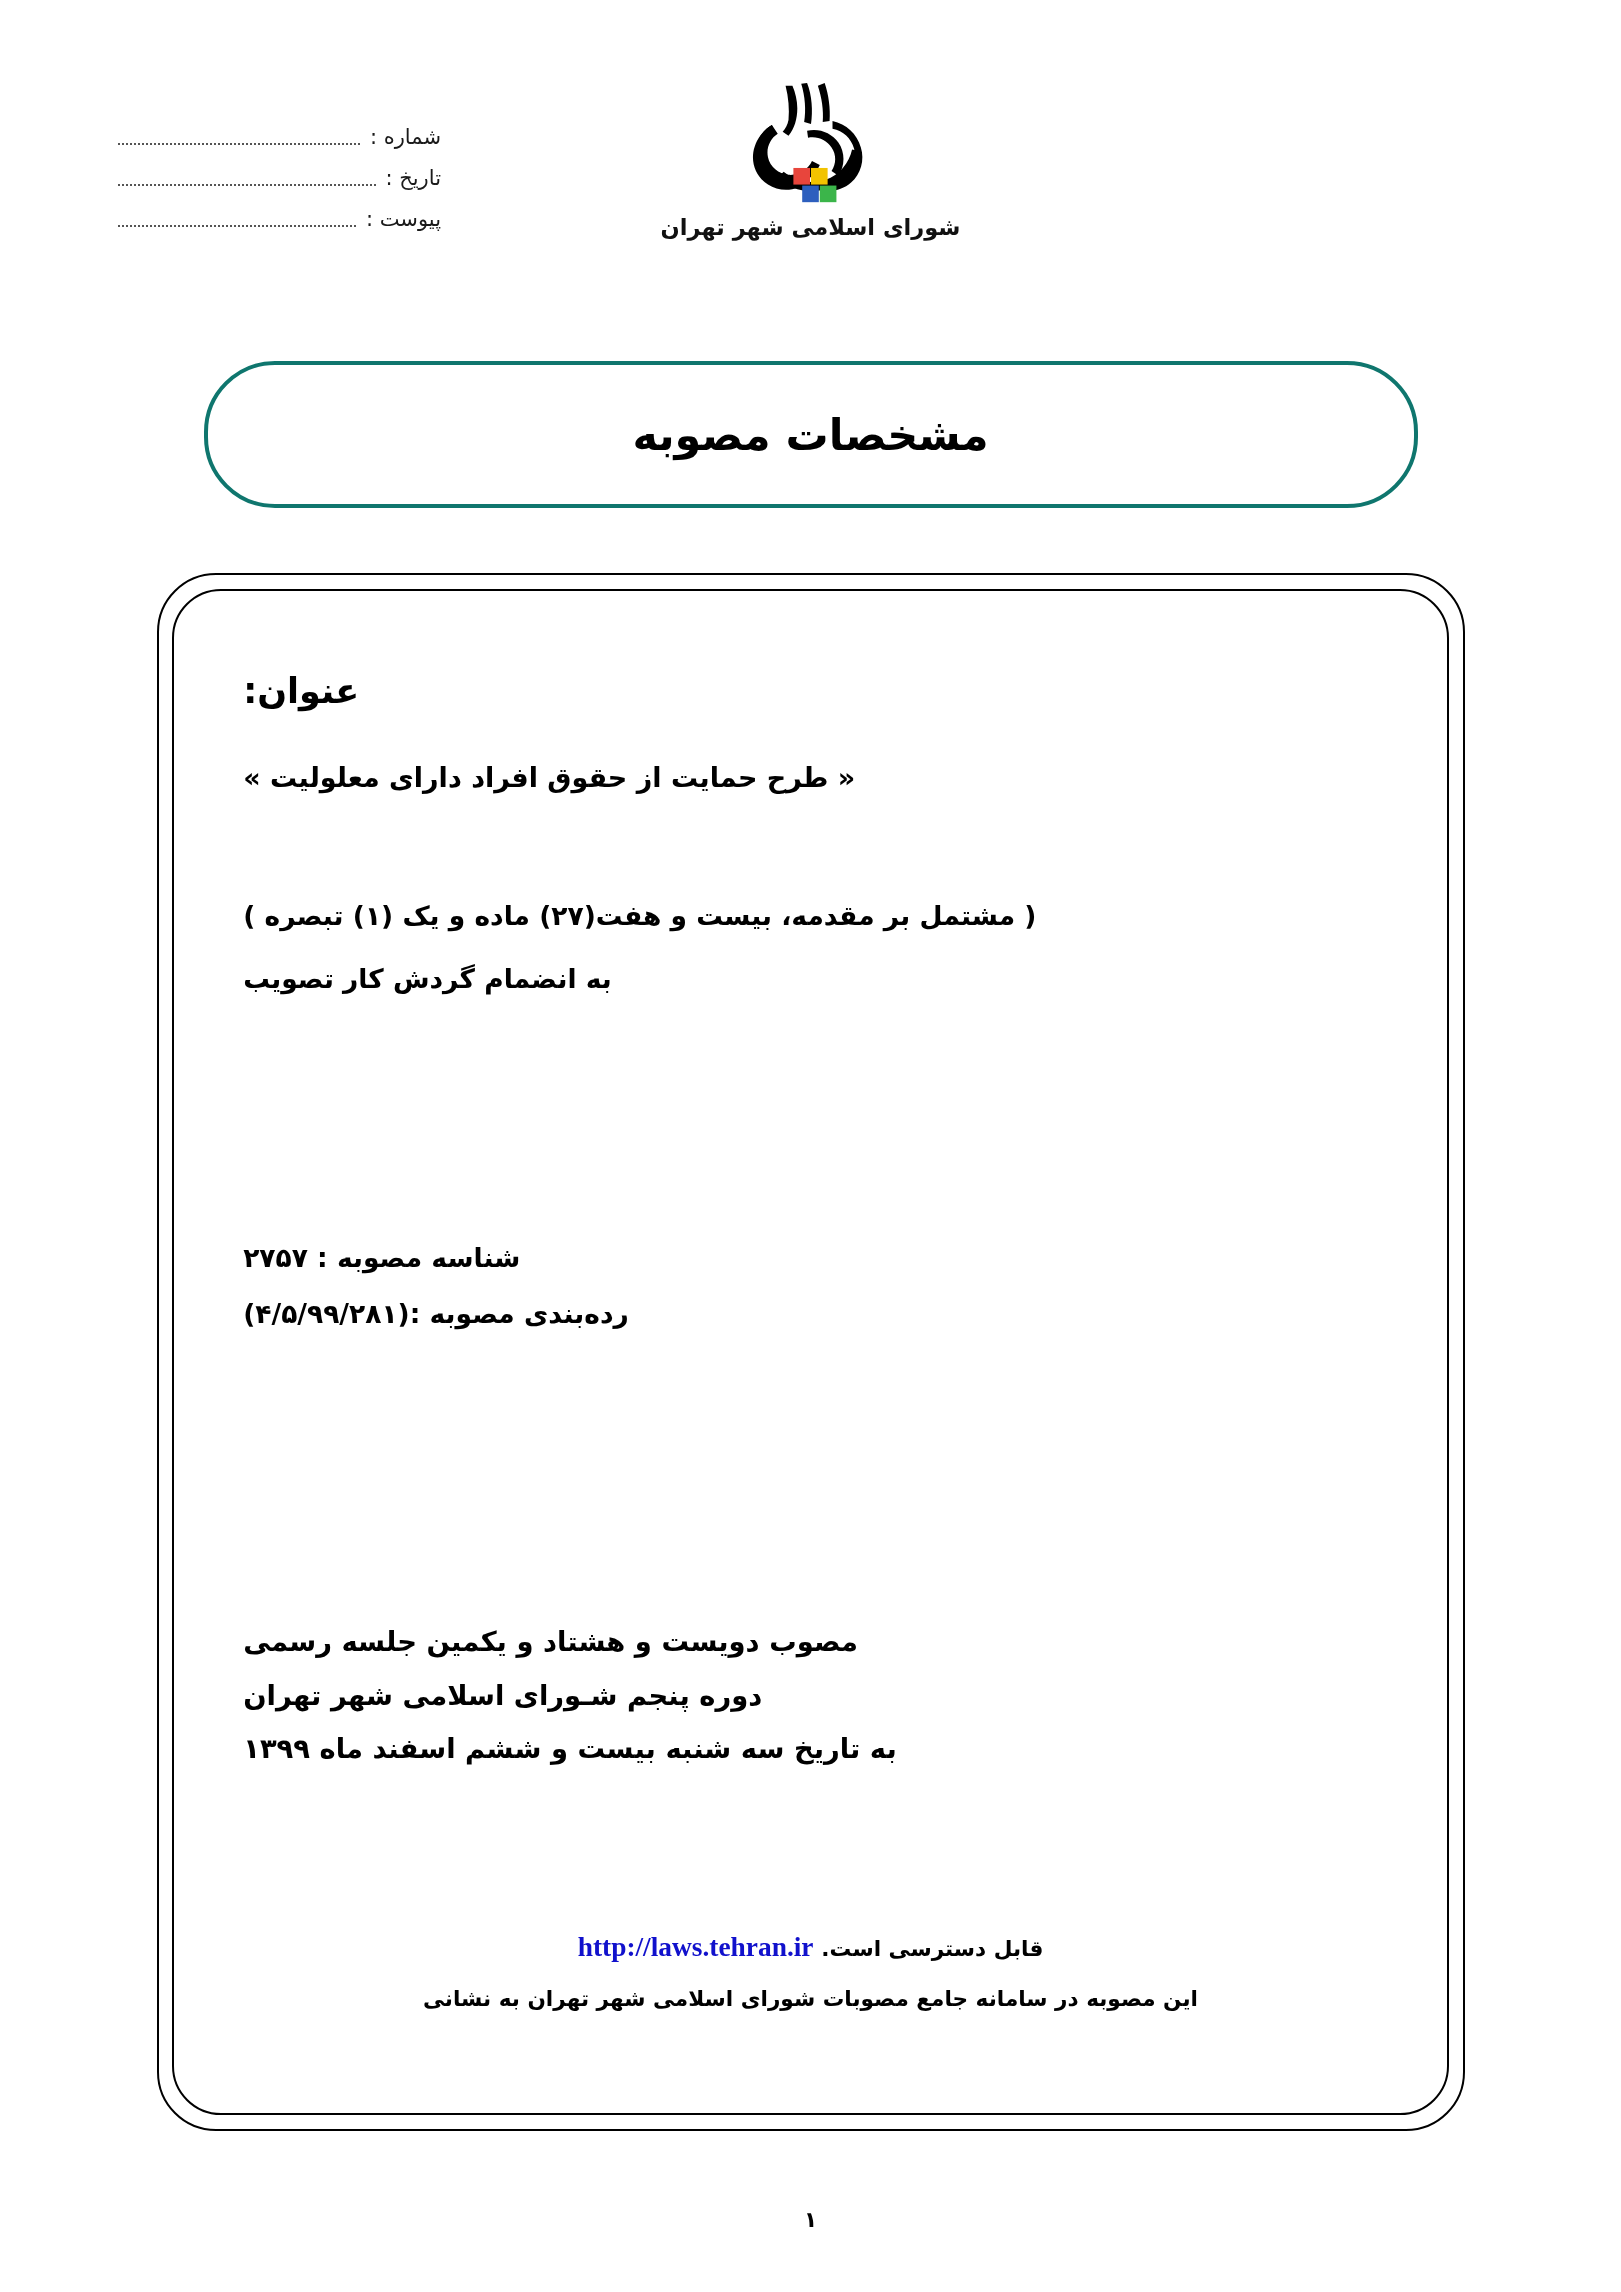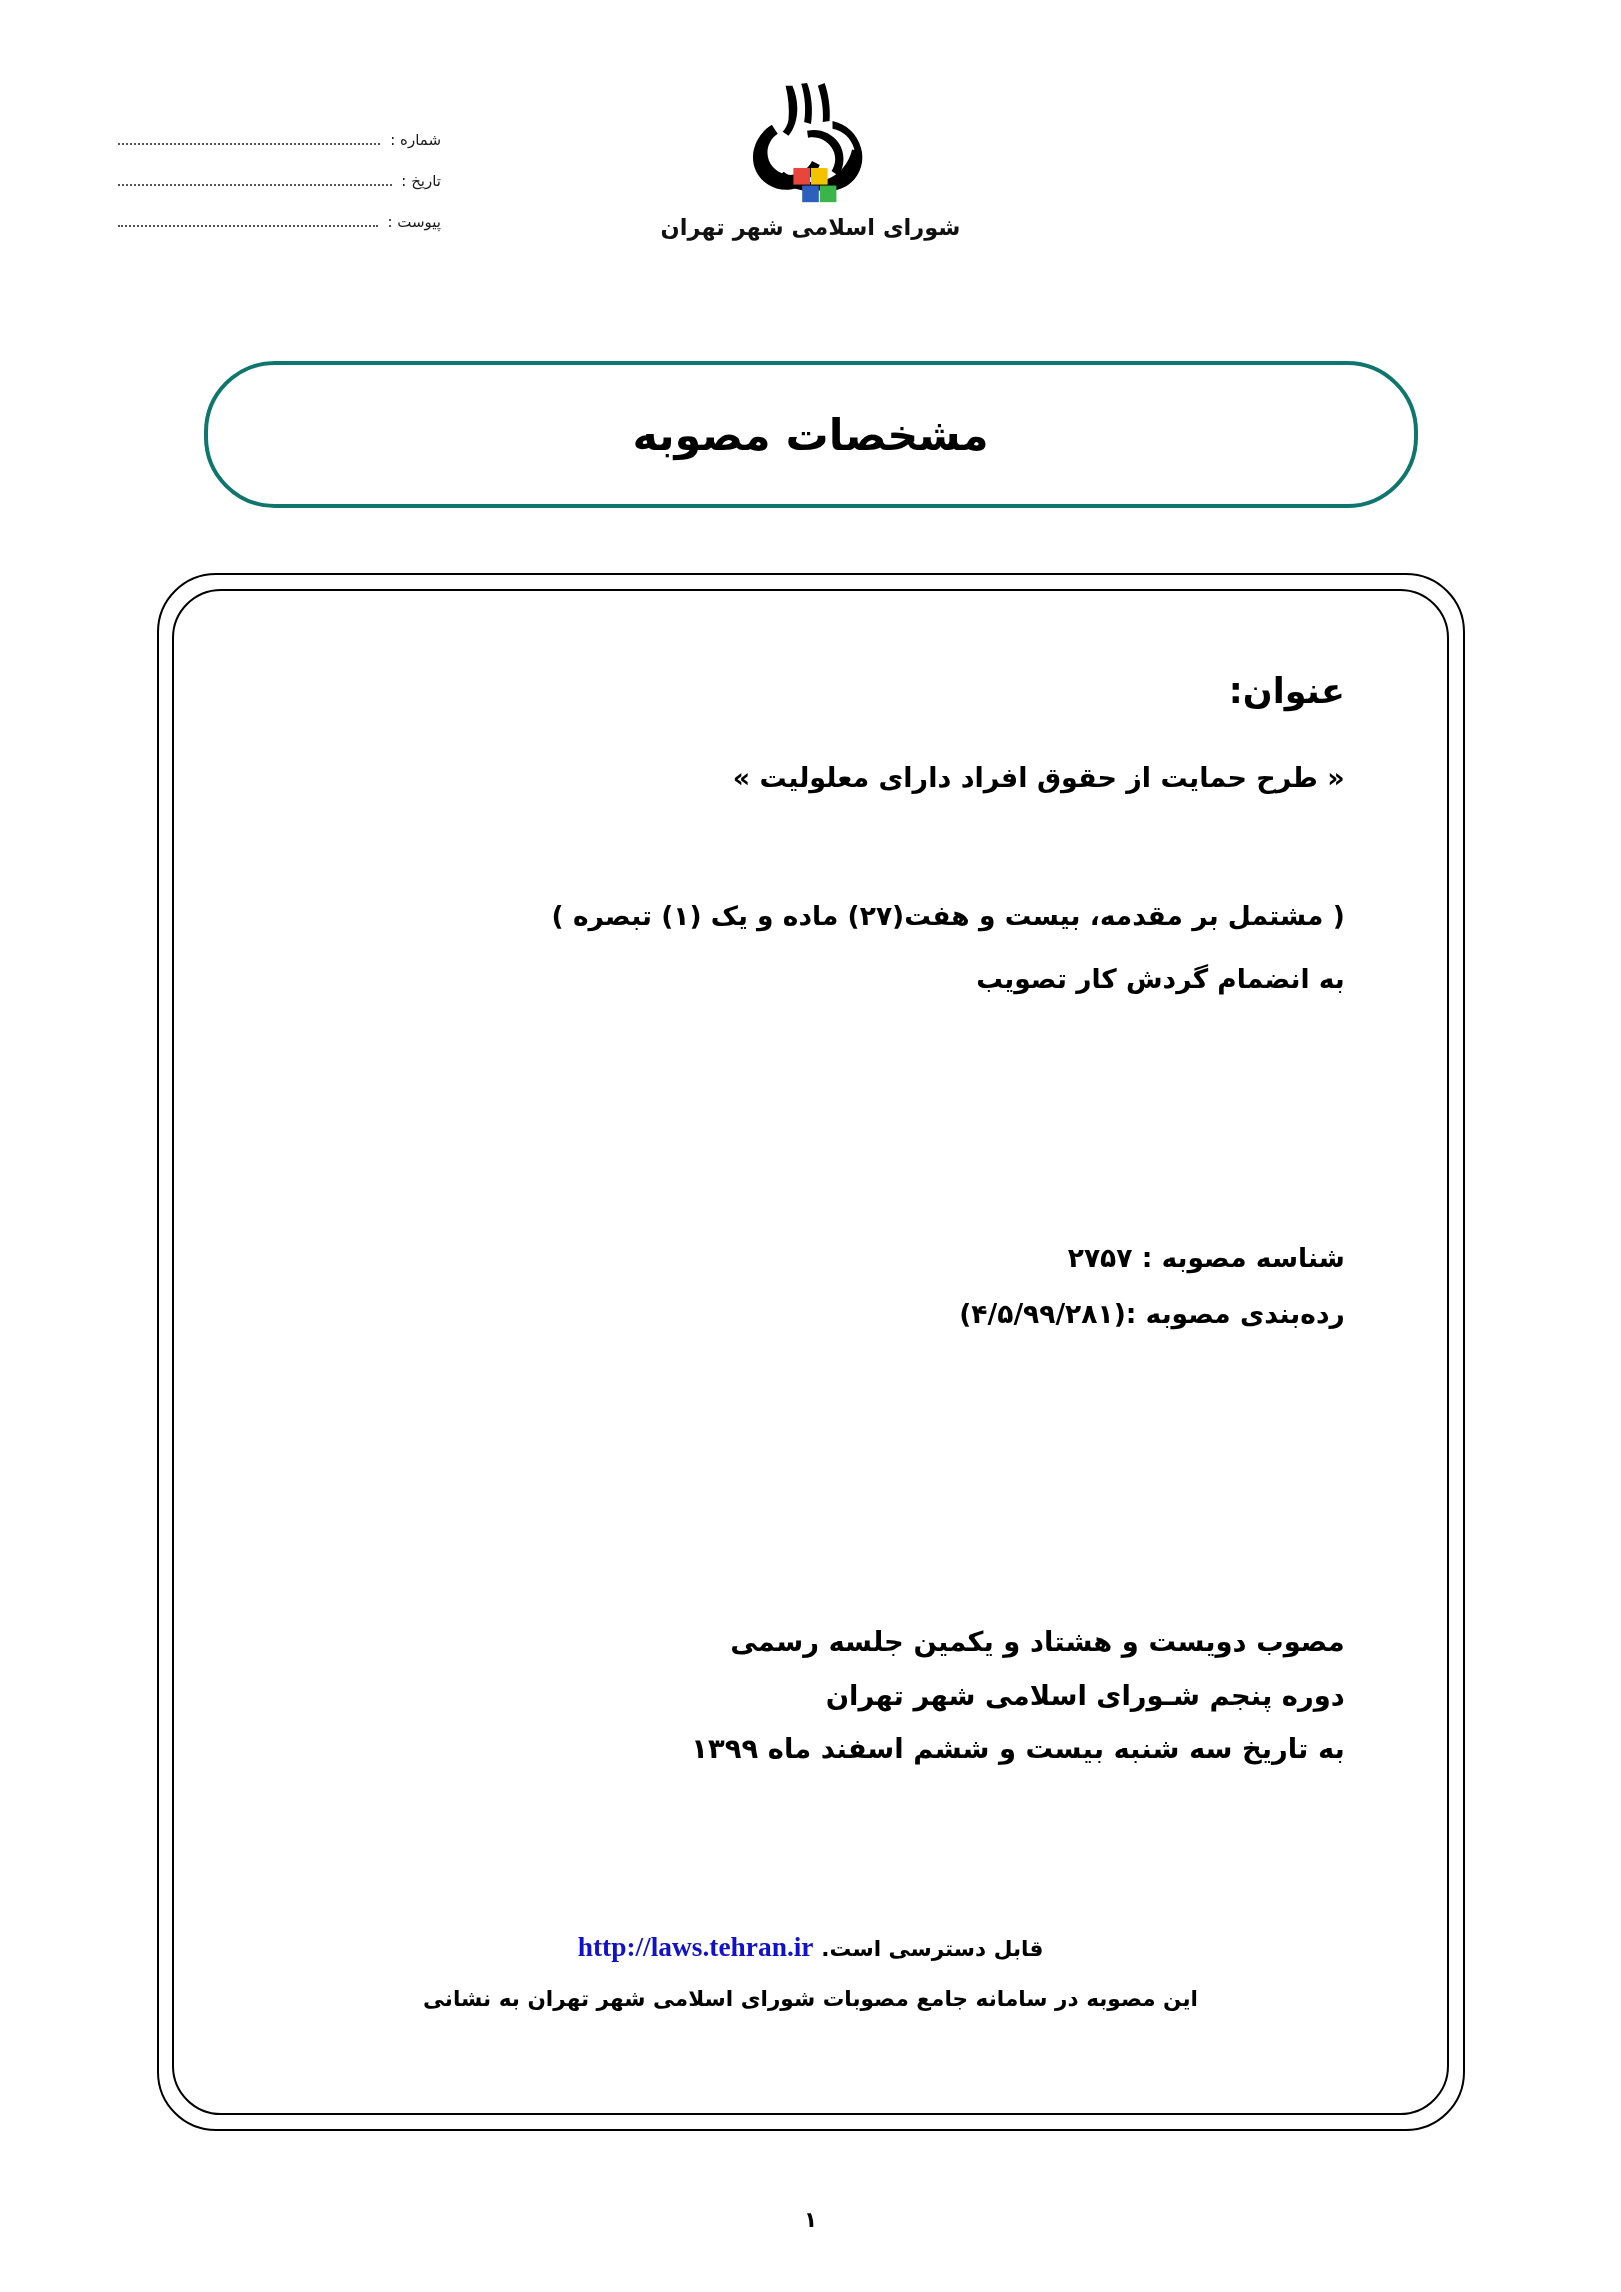--- a/index.html
+++ b/index.html
@@ -45,21 +45,21 @@
     display: flex;
     align-items: flex-end;
     justify-content: flex-start;
     height: 41px;
     font-size: 18.6px;
     color: #1a1a1a;
   }
   .form-row .lbl {
     white-space: nowrap;
     font-family: "DejaVu Sans", "Liberation Sans", sans-serif;
-    font-size: 15px;
+    font-size: 21px;
     padding-left: 5.9px;
     transform: translateY(-3.9px);
   }
   .form-row .dots {
     flex: 1;
     border-bottom: 2px dotted #555;
     margin: 0 3.9px 7.8px 0;
     height: 1px;
   }
 
@@ -131,23 +131,23 @@
     width: 1304px;
     height: 1554px;
     border: 2px solid #000;
     border-radius: 59px;
   }
   .main-box-inner {
     position: absolute;
     inset: 13.7px;
     border: 2px solid #000;
     border-radius: 49px;
-    padding: 59px 102px;
+    padding: 59px 69px;
     box-sizing: border-box;
-    text-align: right;
+    text-align: left;
   }
 
   .label-onvan {
     font-size: 35px;
     font-weight: bold;
     margin-top: 21.6px;
   }
   .doc-title {
     font-size: 27px;
     font-weight: bold;

